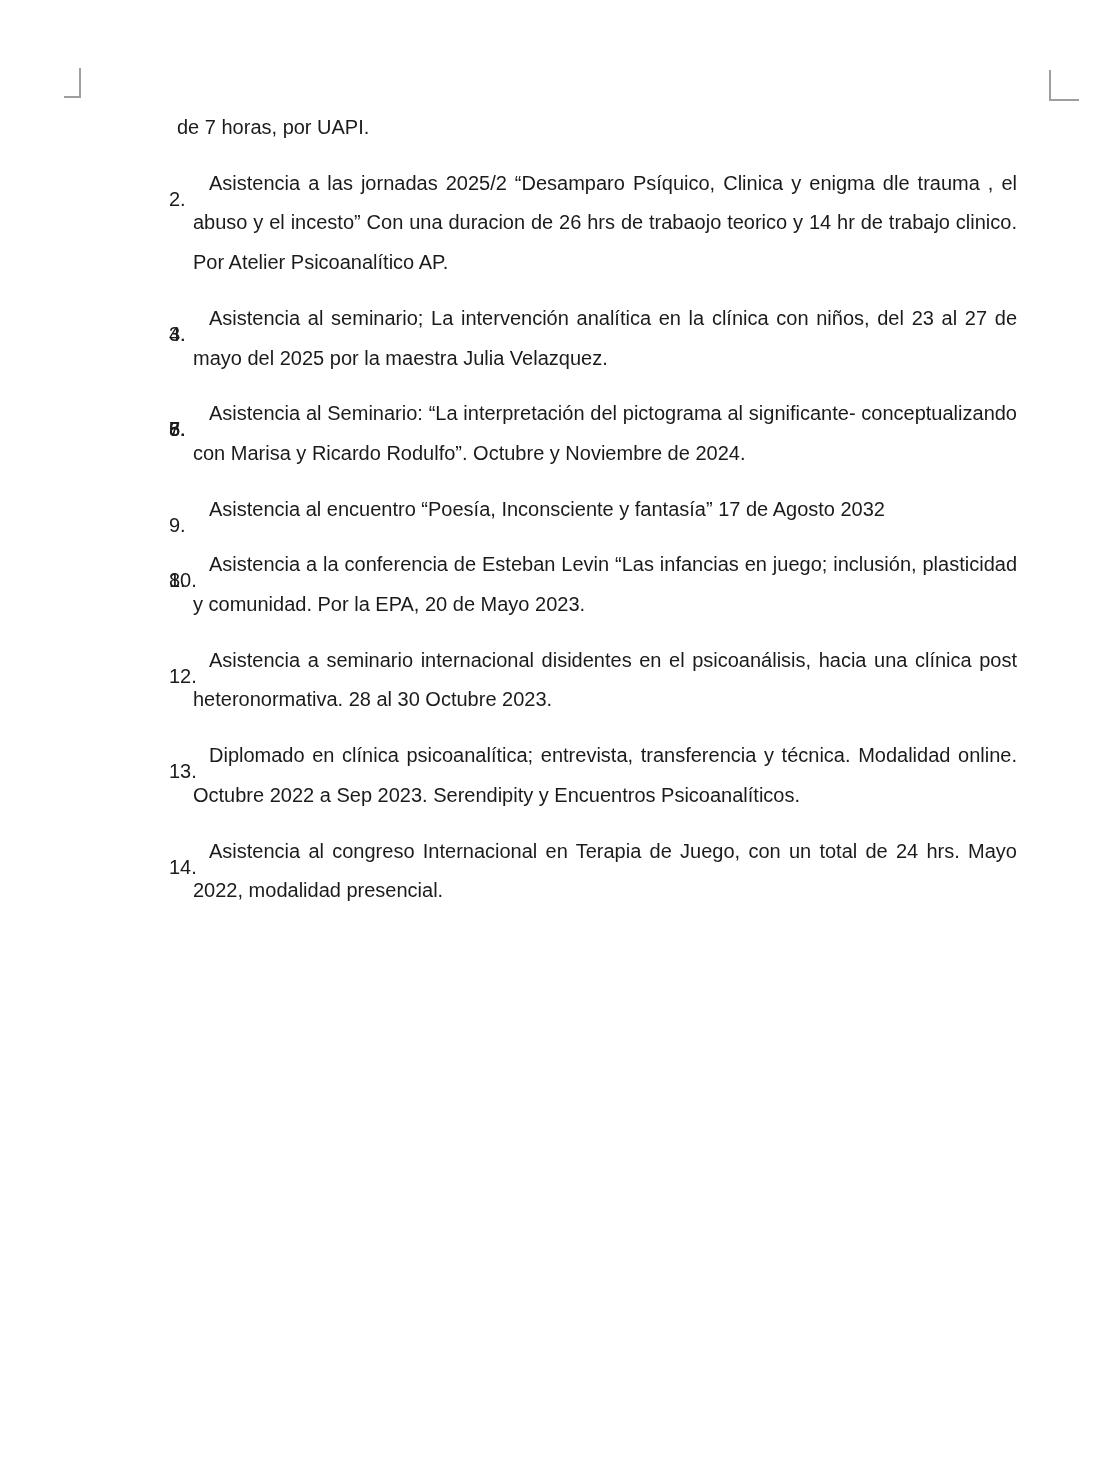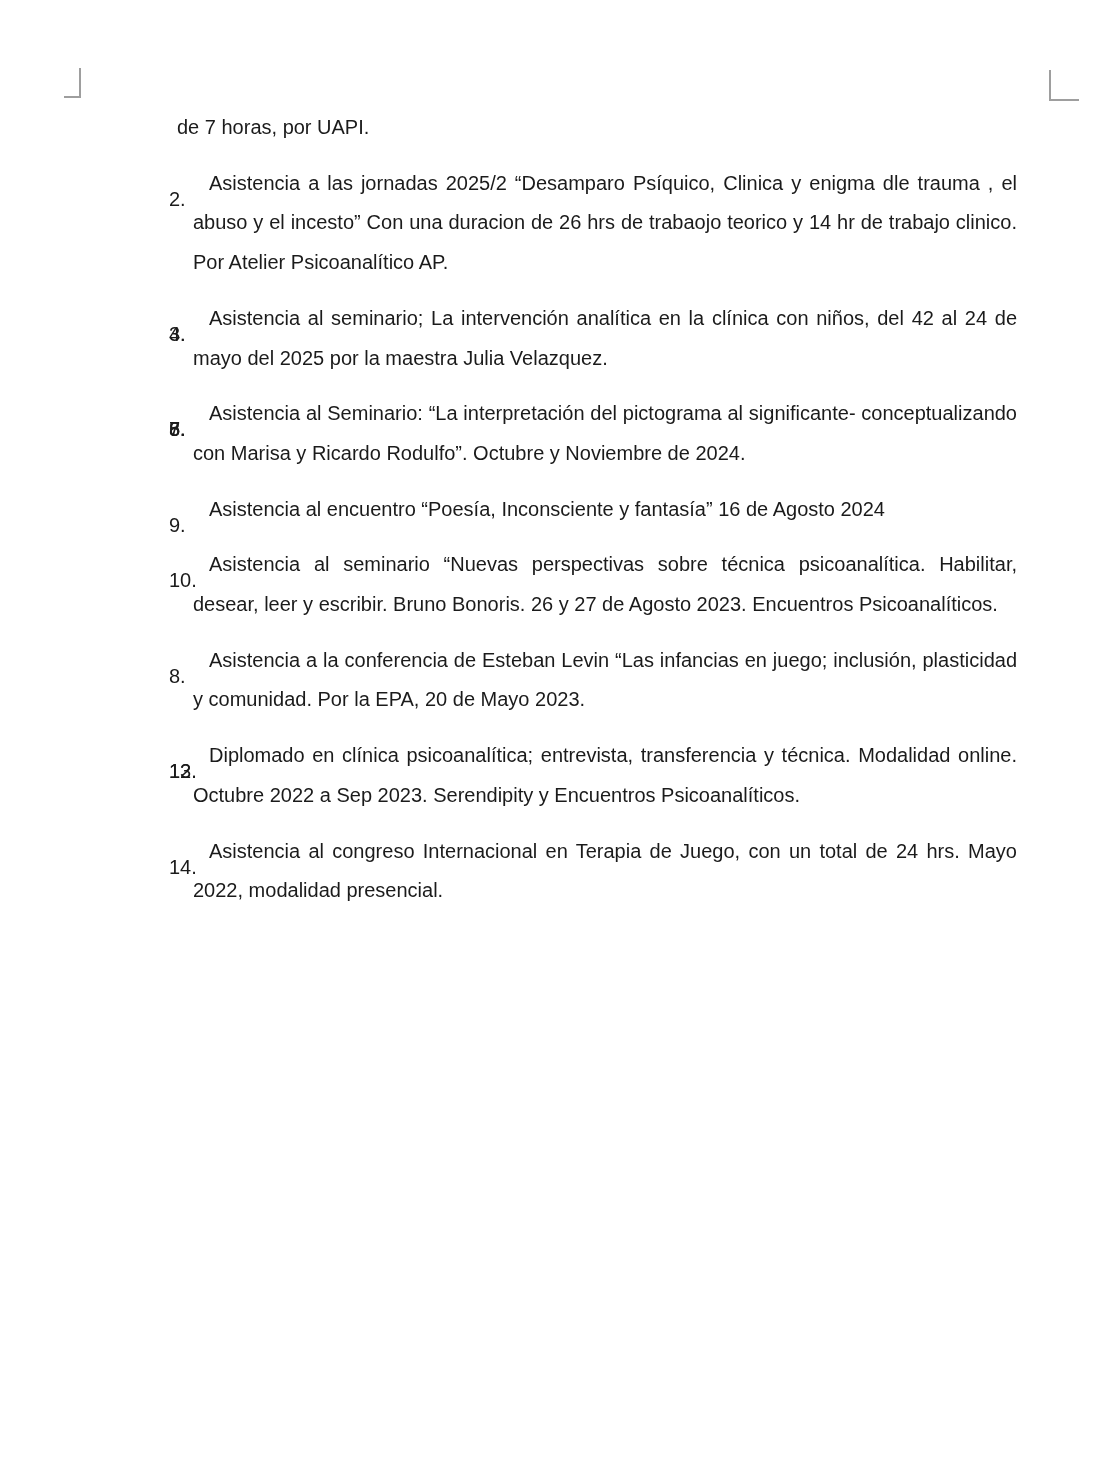--- a/index.html
+++ b/index.html
@@ -85,21 +85,21 @@
       <span class="num">2.</span>
       <span class="txt">Asistencia a las jornadas 2025/2 “Desamparo Psíquico, Clinica y enigma dle trauma , el abuso y el incesto” Con una duracion de 26 hrs de trabaojo teorico y 14 hr de trabajo clinico. Por Atelier Psicoanalítico AP.</span>
     </li>
 
     <li>
       <span class="num">3.</span>
     </li>
 
     <li>
       <span class="num">4.</span>
-      <span class="txt">Asistencia al seminario; La intervención analítica en la clínica con niños, del 42 al 24 de mayo del 2025 por la maestra Julia Velazquez.</span>
+      <span class="txt">Asistencia al seminario; La intervención analítica en la clínica con niños, del 23 al 27 de mayo del 2025 por la maestra Julia Velazquez.</span>
     </li>
 
     <li>
       <span class="num">5.</span>
     </li>
 
     <li>
       <span class="num">6.</span>
     </li>
 
@@ -107,35 +107,35 @@
       <span class="num">7.</span>
     </li>
 
     <li>
       <span class="num">8.</span>
       <span class="txt">Asistencia al Seminario: “La interpretación del pictograma  al significante- conceptualizando con Marisa y Ricardo Rodulfo”. Octubre y Noviembre de 2024.</span>
     </li>
 
     <li>
       <span class="num">9.</span>
-      <span class="txt">Asistencia al encuentro “Poesía, Inconsciente y fantasía” 16 de Agosto 2024</span>
+      <span class="txt">Asistencia al encuentro “Poesía, Inconsciente y fantasía” 17 de Agosto 2032</span>
     </li>
 
     <li>
       <span class="num">10.</span>
-      <span class="txt">Asistencia al seminario “Nuevas perspectivas sobre técnica psicoanalítica. Habilitar, desear, leer y escribir. Bruno Bonoris. 26 y 27 de Agosto 2023. Encuentros Psicoanalíticos.</span>
     </li>
 
     <li>
       <span class="num">8.</span>
       <span class="txt">Asistencia a la conferencia de Esteban Levin “Las infancias en juego; inclusión, plasticidad y comunidad. Por la EPA, 20 de Mayo 2023.</span>
     </li>
 
     <li>
       <span class="num">12.</span>
+      <span class="txt">Asistencia a seminario internacional disidentes en el psicoanálisis, hacia una clínica post heteronormativa. 28 al 30 Octubre 2023.</span>
     </li>
 
     <li>
       <span class="num">13.</span>
       <span class="txt">Diplomado en clínica psicoanalítica; entrevista, transferencia y técnica. Modalidad online. Octubre 2022 a Sep 2023. Serendipity y Encuentros Psicoanalíticos.</span>
     </li>
 
     <li>
       <span class="num">14.</span>
       <span class="txt">Asistencia al congreso Internacional en Terapia de Juego, con un total de 24 hrs. Mayo 2022, modalidad presencial.</span>

